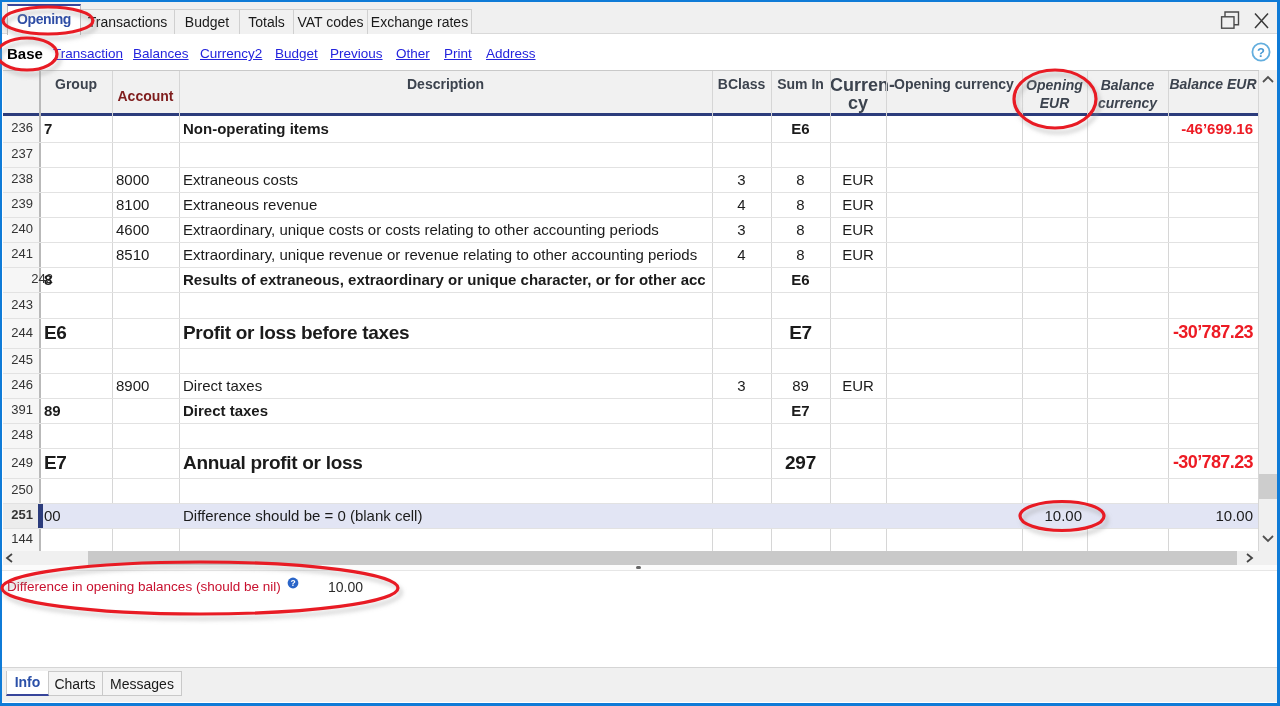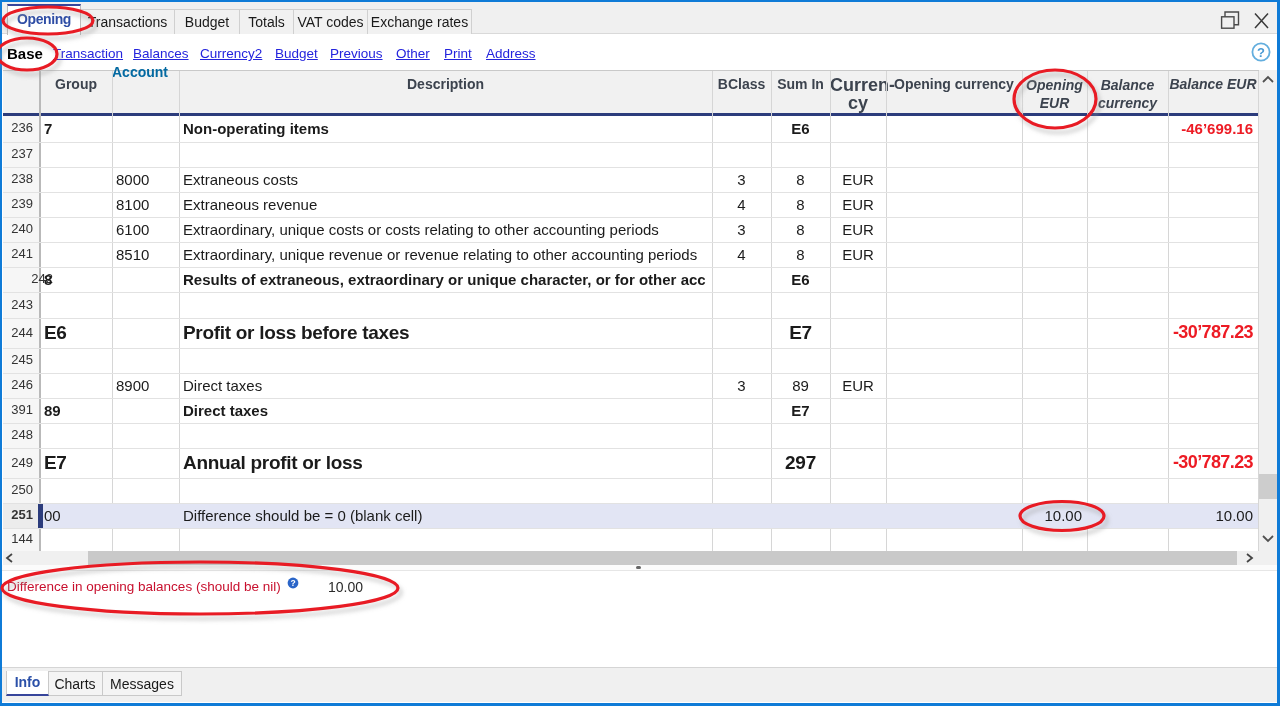--- a/index.html
+++ b/index.html
@@ -47,21 +47,21 @@
 <svg class="abs" style="left:1251px;top:42px;" width="20" height="20" viewBox="0 0 20 20">
 <circle cx="10" cy="10" r="8.6" fill="none" stroke="#63aede" stroke-width="1.8"></circle>
 <text x="10" y="14.5" font-size="13" font-weight="bold" fill="#4a9ad4" text-anchor="middle" font-family="Liberation Sans">?</text>
 </svg>
 <div class="abs" style="left:3px;top:115px;width:36px;height:436px;background:#f6f6f6;"></div>
 <div class="abs" style="left:3px;top:503px;width:36px;height:25px;background:#ececec;"></div>
 <div class="abs" style="left:3px;top:71px;width:1255px;height:42px;background:#f1f1f1;"></div>
 <div class="abs" style="left:3px;top:70px;width:1274px;height:1px;background:#c9c9c9;"></div>
 <div class="abs" style="left:3px;top:113px;width:1255px;height:2.5px;background:#2c3c7c;"></div>
 <div class="abs" style="left:40px;top:76px;width:72px;text-align:center;font-size:14px;font-weight:bold;color:#3c434e;">Group</div>
-<div class="abs" style="left:112px;top:64px;width:67px;font-size:14px;font-weight:bold;color:#0369a1;">Account</div>
+<div class="abs" style="left:112px;top:88px;width:67px;text-align:center;font-size:14px;font-weight:bold;color:#7f1d1d;">Account</div>
 <div class="abs" style="left:179px;top:76px;width:533px;text-align:center;font-size:14px;font-weight:bold;color:#3c434e;">Description</div>
 <div class="abs" style="left:712px;top:76px;width:59px;text-align:center;font-size:14px;font-weight:bold;color:#3c434e;">BClass</div>
 <div class="abs" style="left:771px;top:76px;width:59px;text-align:center;font-size:14px;font-weight:bold;color:#3c434e;">Sum In</div>
 <div class="abs" style="left:830px;top:76px;width:56px;line-height:18px;text-align:center;font-size:18px;font-weight:bold;color:#3c434e;">Curren-<br>cy</div>
 <div class="abs" style="left:886px;top:76px;width:136px;text-align:center;font-size:14px;font-weight:bold;color:#3c434e;">Opening currency</div>
 <div class="abs" style="left:1022px;top:76px;width:65px;line-height:18px;text-align:center;font-size:14px;font-weight:bold;color:#3c434e;font-style:italic;">Opening<br>EUR</div>
 <div class="abs" style="left:1087px;top:76px;width:81px;line-height:18px;text-align:center;font-size:14px;font-weight:bold;color:#3c434e;font-style:italic;">Balance<br>currency</div>
 <div class="abs" style="left:1168px;top:76px;width:90px;text-align:center;font-size:14px;font-weight:bold;color:#3c434e;font-style:italic;">Balance EUR</div>
 <div class="vline" style="left:112px;top:71px;height:480px;"></div>
 <div class="vline" style="left:179px;top:71px;height:480px;"></div>
@@ -93,21 +93,21 @@
 <div class="cell  ctr" style="left:830px;top:171px;width:56px;">EUR</div>
 <div class="hline" style="left:3px;top:217px;width:1255px;"></div>
 <div class="rownum" style="left:3px;top:196px;width:30px;">239</div>
 <div class="cell " style="left:116px;top:196px;width:62px;overflow:hidden;">8100</div>
 <div class="cell " style="left:183px;top:196px;width:528px;overflow:hidden;">Extraneous revenue</div>
 <div class="cell  ctr" style="left:712px;top:196px;width:59px;">4</div>
 <div class="cell  ctr" style="left:771px;top:196px;width:59px;">8</div>
 <div class="cell  ctr" style="left:830px;top:196px;width:56px;">EUR</div>
 <div class="hline" style="left:3px;top:242px;width:1255px;"></div>
 <div class="rownum" style="left:3px;top:221px;width:30px;">240</div>
-<div class="cell " style="left:116px;top:221px;width:62px;overflow:hidden;">6100</div>
+<div class="cell " style="left:116px;top:221px;width:62px;overflow:hidden;">4600</div>
 <div class="cell " style="left:183px;top:221px;width:528px;overflow:hidden;">Extraordinary, unique costs or costs relating to other accounting periods</div>
 <div class="cell  ctr" style="left:712px;top:221px;width:59px;">3</div>
 <div class="cell  ctr" style="left:771px;top:221px;width:59px;">8</div>
 <div class="cell  ctr" style="left:830px;top:221px;width:56px;">EUR</div>
 <div class="hline" style="left:3px;top:267px;width:1255px;"></div>
 <div class="rownum" style="left:3px;top:246px;width:30px;">241</div>
 <div class="cell " style="left:116px;top:246px;width:62px;overflow:hidden;">8510</div>
 <div class="cell " style="left:183px;top:246px;width:528px;overflow:hidden;">Extraordinary, unique revenue or revenue relating to other accounting periods</div>
 <div class="cell  ctr" style="left:712px;top:246px;width:59px;">4</div>
 <div class="cell  ctr" style="left:771px;top:246px;width:59px;">8</div>

